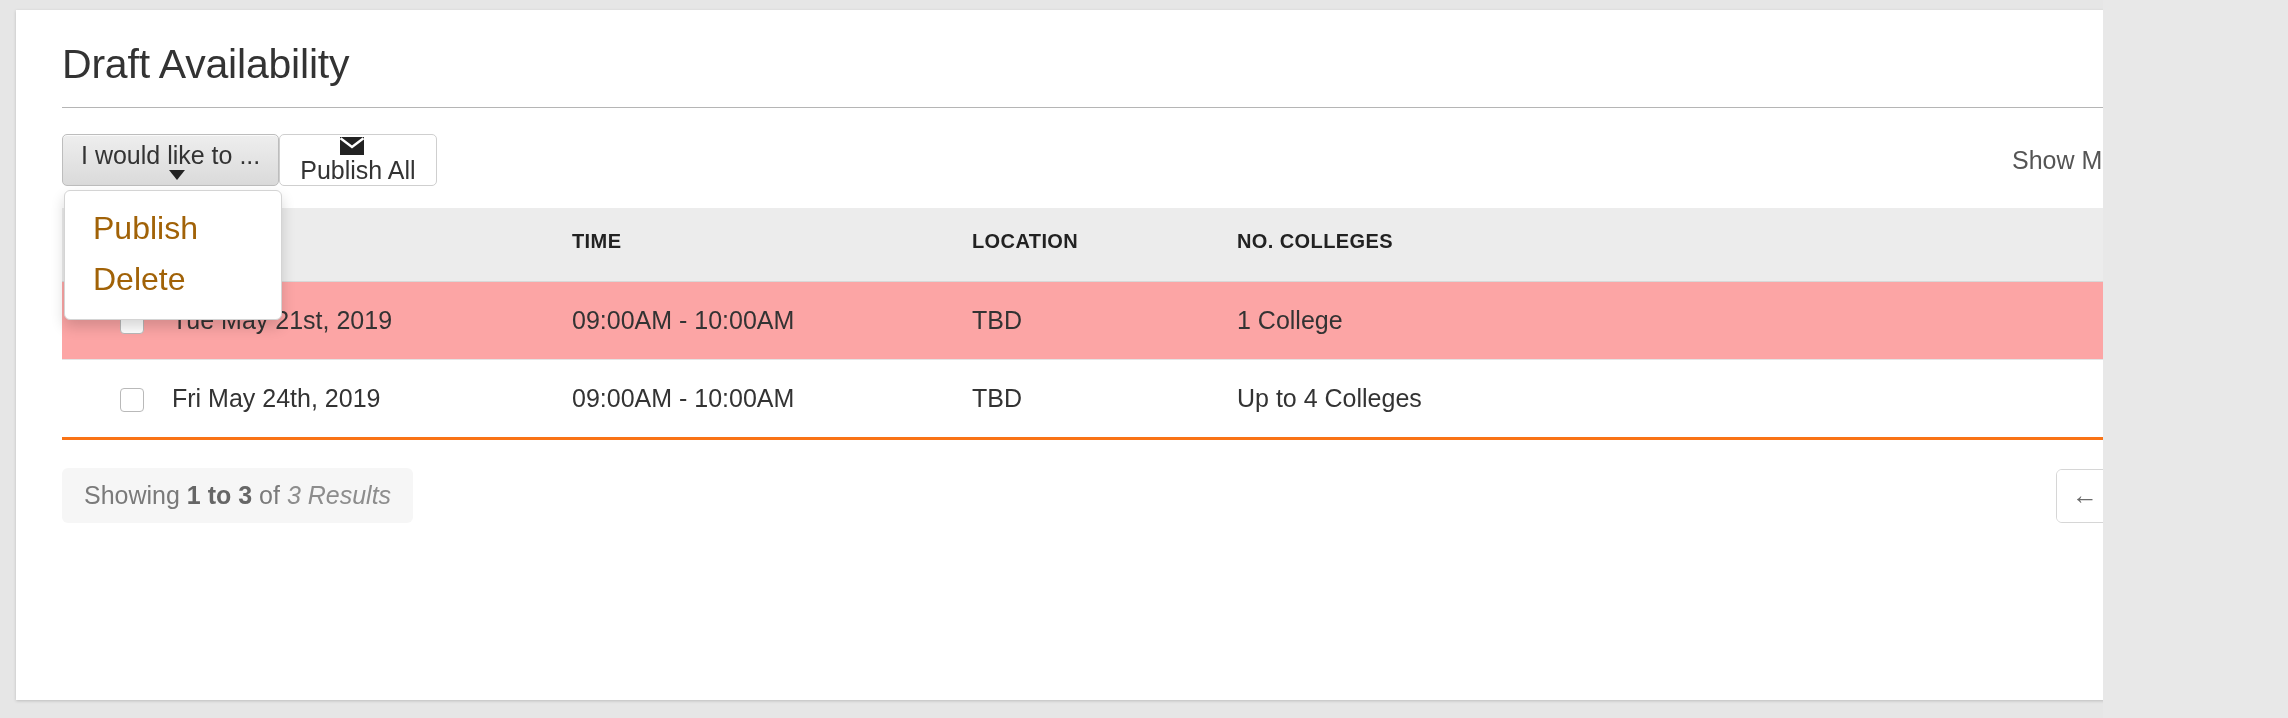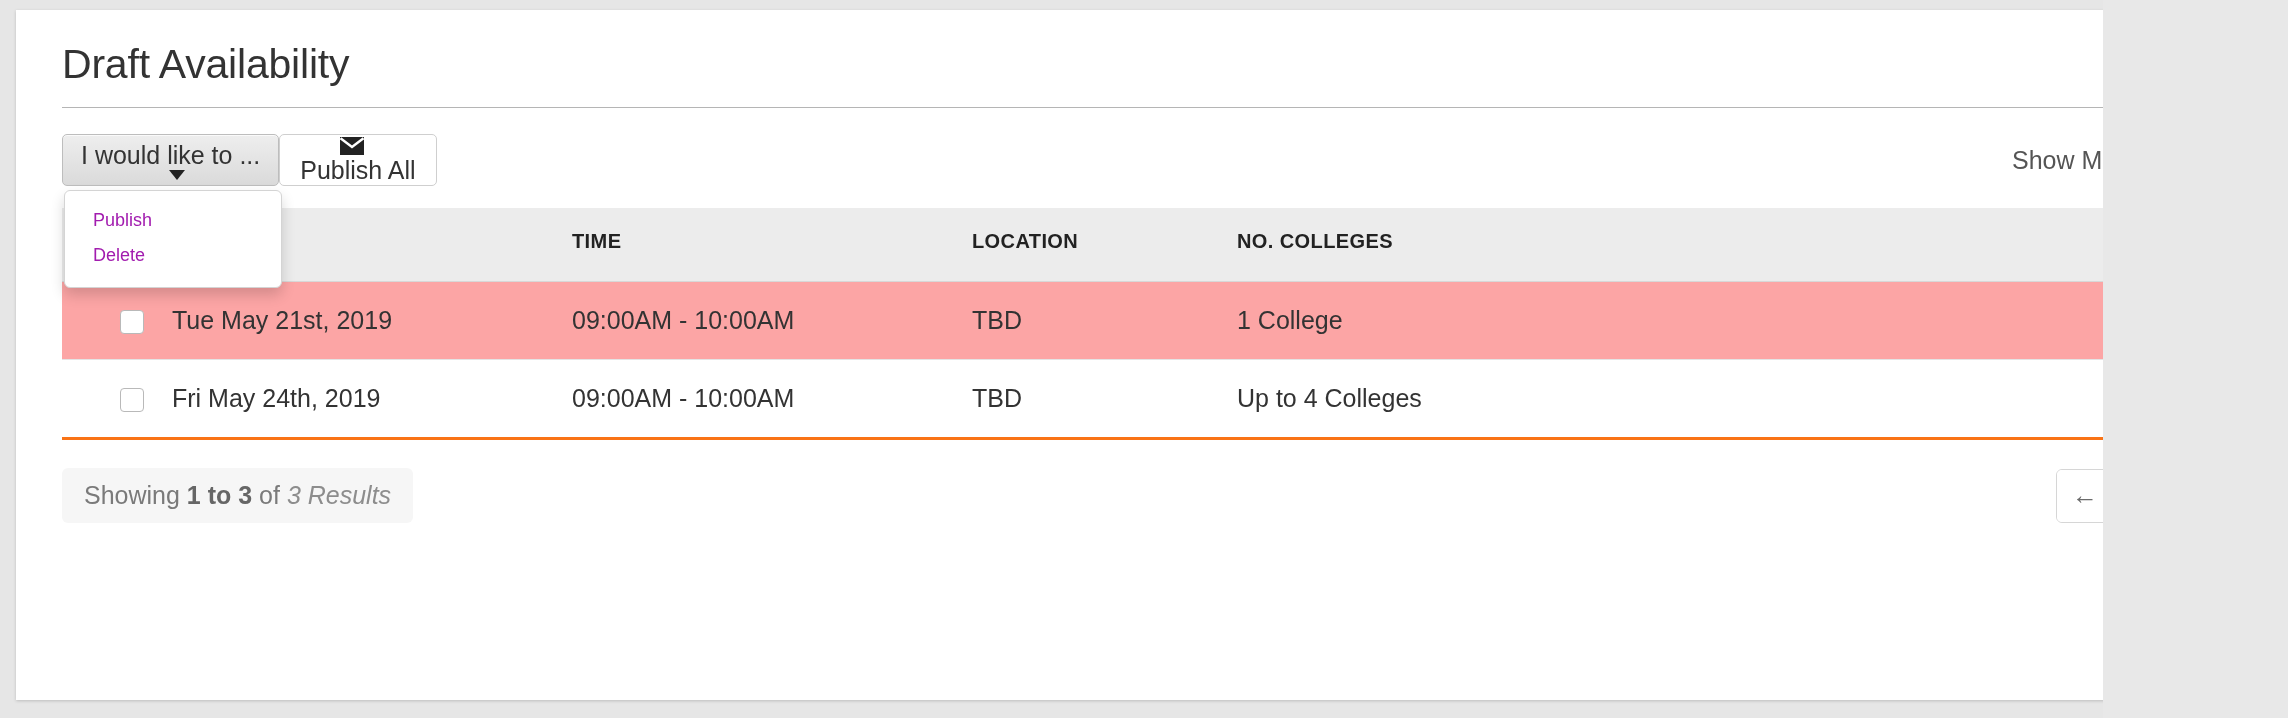--- a/index.html
+++ b/index.html
@@ -89,22 +89,22 @@
     background: #ffffff;
     border: 1px solid #d4d4d4;
     border-radius: 6px;
     box-shadow: 0 7px 14px rgba(0,0,0,0.16);
     padding: 12px 0 14px 0;
     z-index: 50;
   }
   .dropdown-item {
     display: block;
     padding: 7px 0 7px 28px;
-    font-size: 18px;
-    color: #a21caf;
+    font-size: 32px;
+    color: #a16207;
     cursor: pointer;
     white-space: nowrap;
   }
 
   .toolbar-right {
     margin-left: auto;
     display: flex;
     align-items: center;
   }
   .showme-label {

